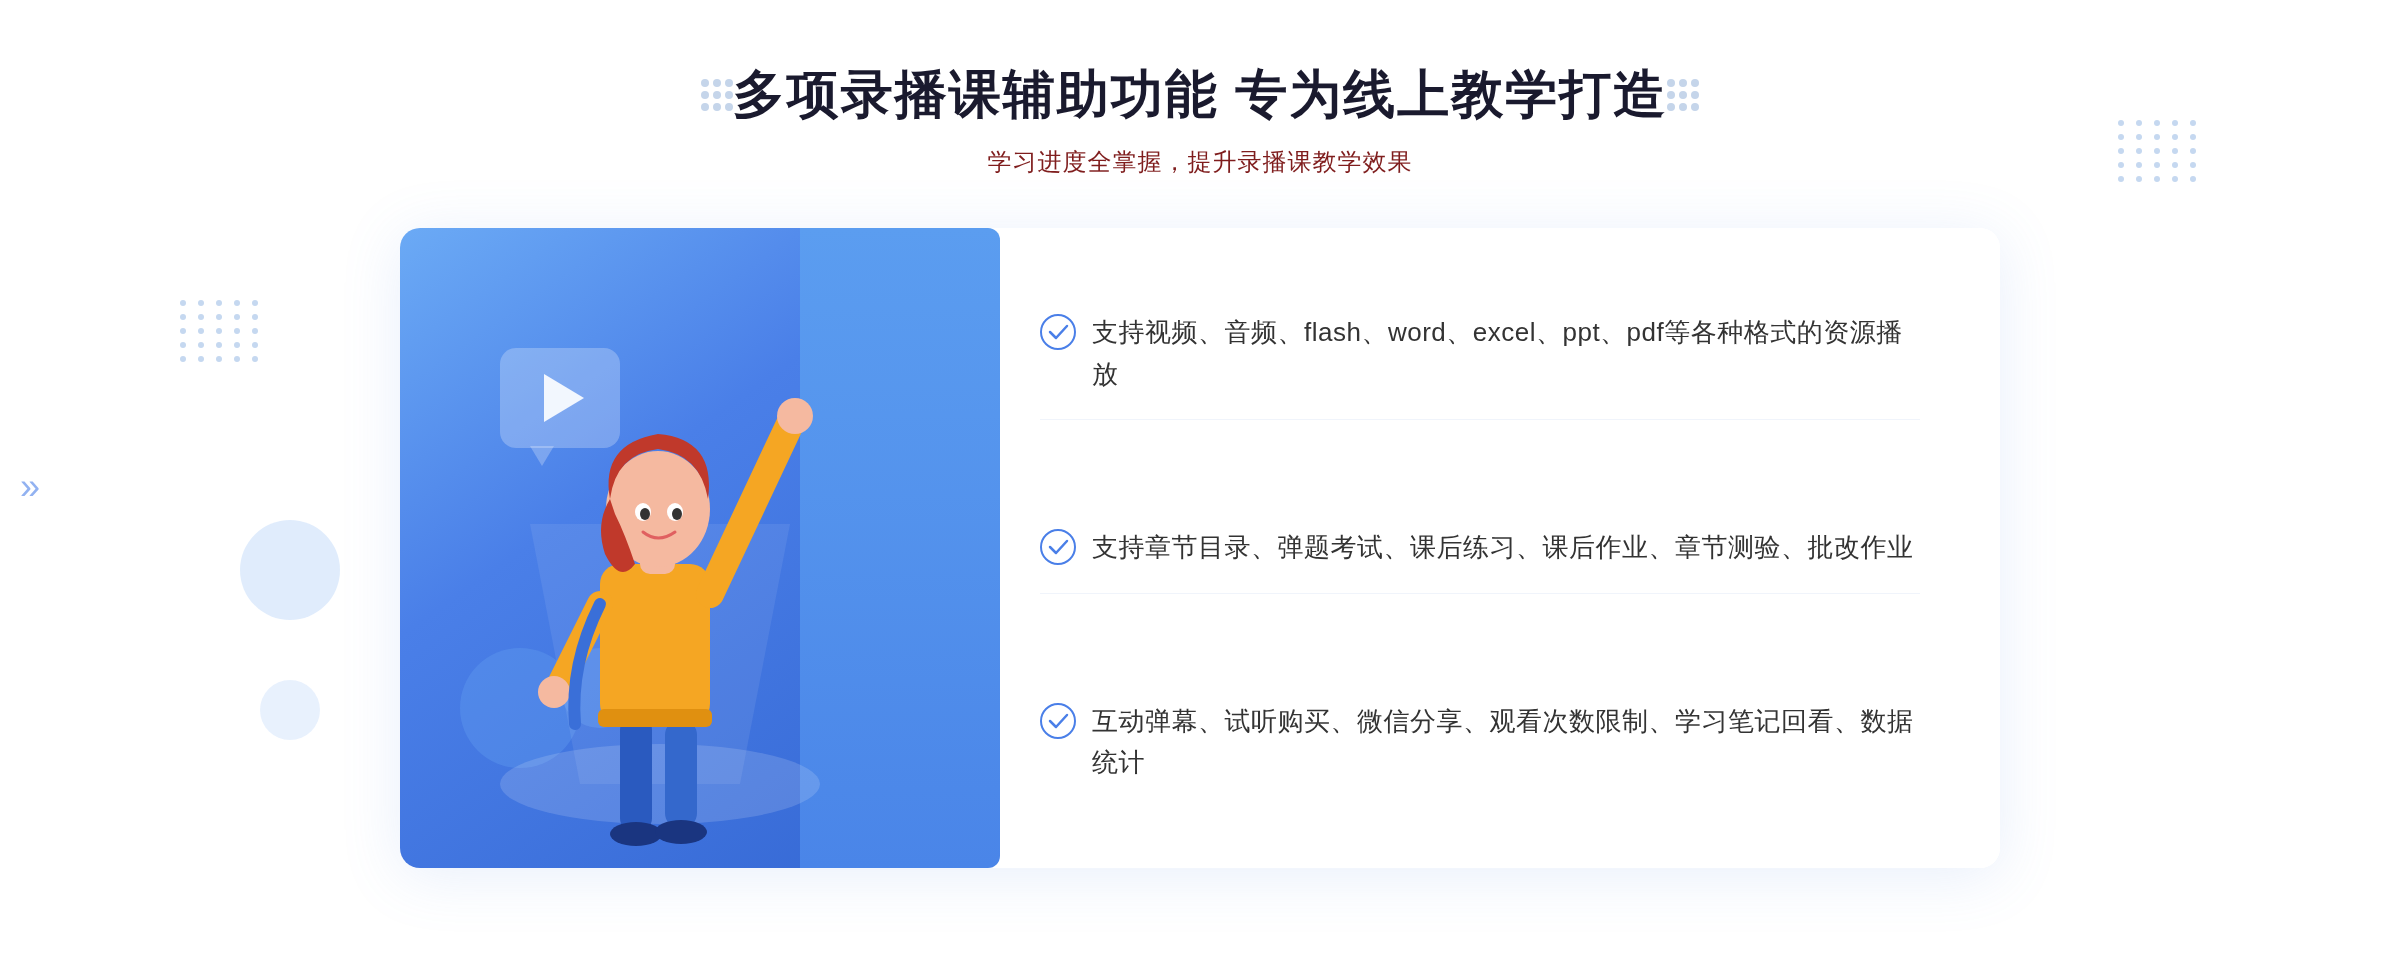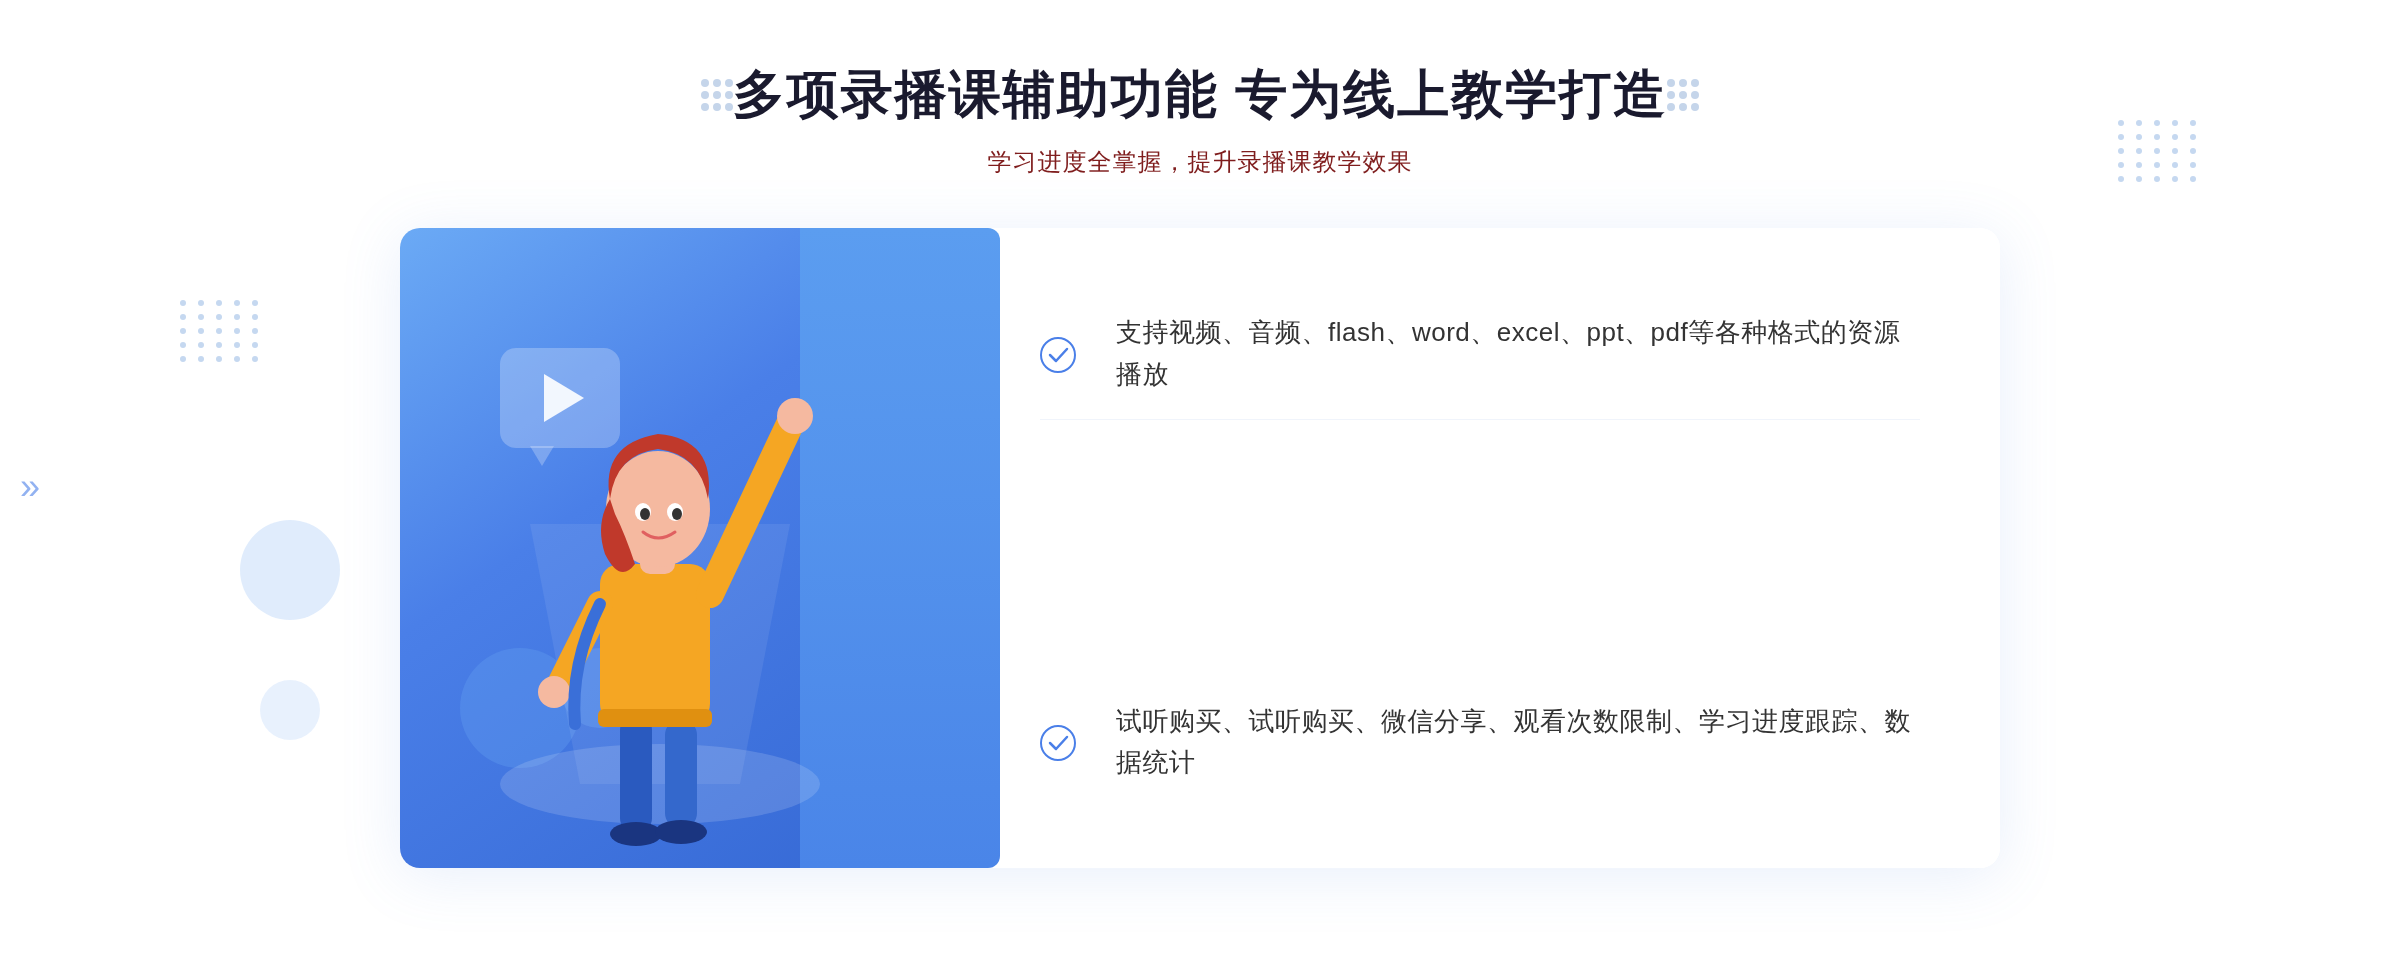--- a/index.html
+++ b/index.html
@@ -205,22 +205,22 @@
       padding: 60px 80px 60px 100px;
       display: flex;
       flex-direction: column;
       justify-content: space-between;
       background: #ffffff;
       border-radius: 0 20px 20px 0;
     }
 
     .feature-item {
       display: flex;
-      align-items: center;
-      gap: 40px;
+      align-items: flex-start;
+      gap: 16px;
       padding: 24px 0;
       border-bottom: 1px solid #f0f4fb;
     }
 
     .feature-item:last-child {
       border-bottom: none;
     }
 
     .check-icon {
       width: 36px;
@@ -510,28 +510,37 @@
       <div class="feature-item">
         <div class="check-icon">
           <svg viewBox="0 0 36 36" fill="none" xmlns="http://www.w3.org/2000/svg">
             <circle cx="18" cy="18" r="17" stroke="#4a7fe8" stroke-width="2"></circle>
             <path d="M10 18 L16 24 L27 12" stroke="#4a7fe8" stroke-width="2.5" stroke-linecap="round" stroke-linejoin="round"></path>
           </svg>
         </div>
         <span class="feature-text">支持视频、音频、flash、word、excel、ppt、pdf等各种格式的资源播放</span>
       </div>
 
-
-
       <div class="feature-item">
         <div class="check-icon">
           <svg viewBox="0 0 36 36" fill="none" xmlns="http://www.w3.org/2000/svg">
             <circle cx="18" cy="18" r="17" stroke="#4a7fe8" stroke-width="2"></circle>
             <path d="M10 18 L16 24 L27 12" stroke="#4a7fe8" stroke-width="2.5" stroke-linecap="round" stroke-linejoin="round"></path>
           </svg>
         </div>
-        <span class="feature-text">试听购买、试听购买、微信分享、观看次数限制、学习进度跟踪、数据统计</span>
+        <span class="feature-text">支持章节目录、弹题考试、课后练习、课后作业、章节测验、批改作业</span>
+      </div>
+
+
+      <div class="feature-item">
+        <div class="check-icon">
+          <svg viewBox="0 0 36 36" fill="none" xmlns="http://www.w3.org/2000/svg">
+            <circle cx="18" cy="18" r="17" stroke="#4a7fe8" stroke-width="2"></circle>
+            <path d="M10 18 L16 24 L27 12" stroke="#4a7fe8" stroke-width="2.5" stroke-linecap="round" stroke-linejoin="round"></path>
+          </svg>
+        </div>
+        <span class="feature-text">互动弹幕、试听购买、微信分享、观看次数限制、学习笔记回看、数据统计</span>
       </div>
 
     </div>
   </div>
 
 </div>
 
 </body></html>

